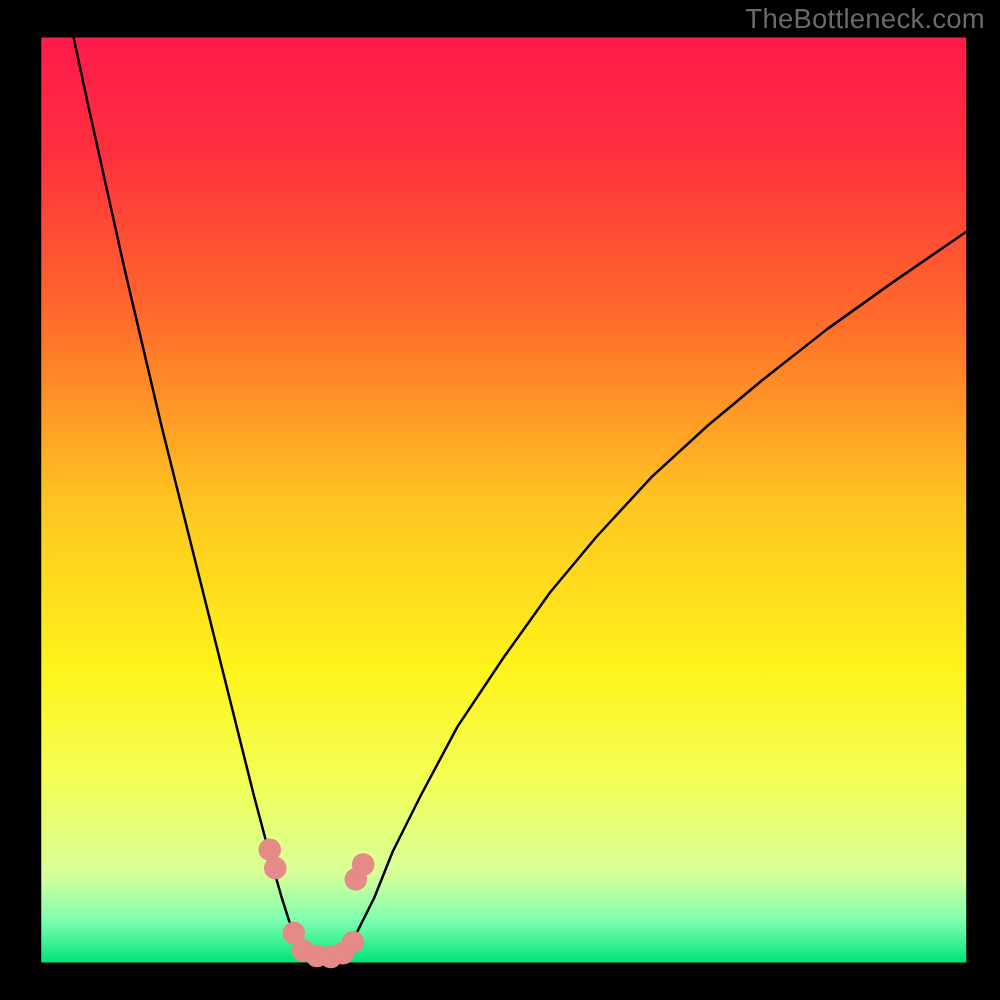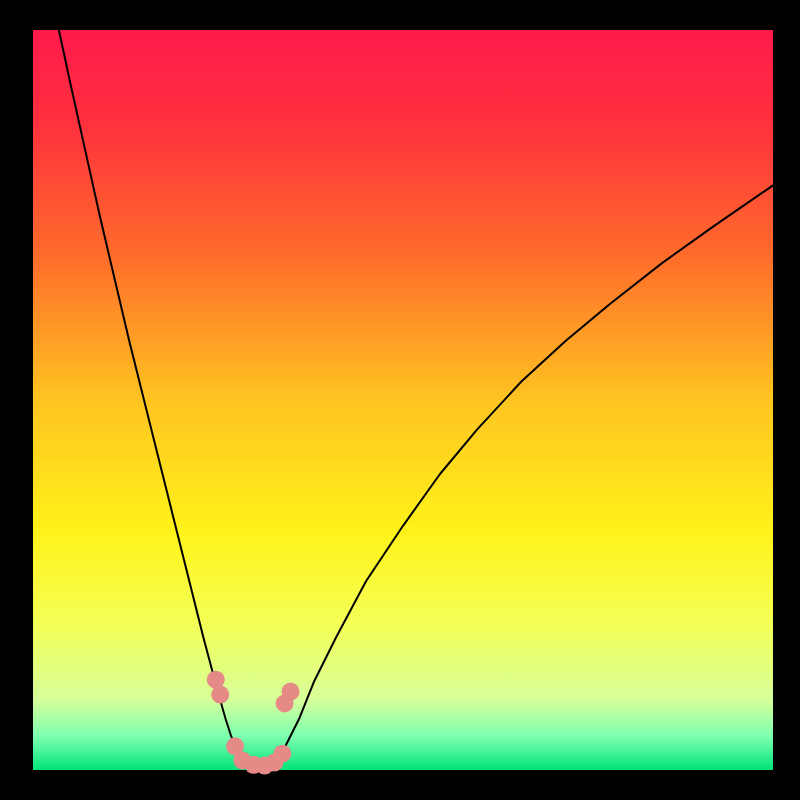--- a/index.html
+++ b/index.html
@@ -34,20 +34,21 @@
     position: absolute;
     top: 0;
     left: 0;
   }
 </style>
 </head>
 <body>
 
 <div class="frame">
 
+  <div class="watermark">TheBottleneck.com</div>
 
   <svg id="chart-svg" width="800" height="800" viewBox="0 0 800 800">
     <defs>
       <linearGradient id="bg-grad" x1="0" y1="0" x2="0" y2="1">
           <stop offset="0.00%" stop-color="#ff1a4b"></stop>
           <stop offset="12.00%" stop-color="#ff2f3e"></stop>
           <stop offset="30.00%" stop-color="#ff6a2b"></stop>
           <stop offset="50.00%" stop-color="#ffc421"></stop>
           <stop offset="68.00%" stop-color="#fff31a"></stop>
           <stop offset="80.00%" stop-color="#f4ff55"></stop>

